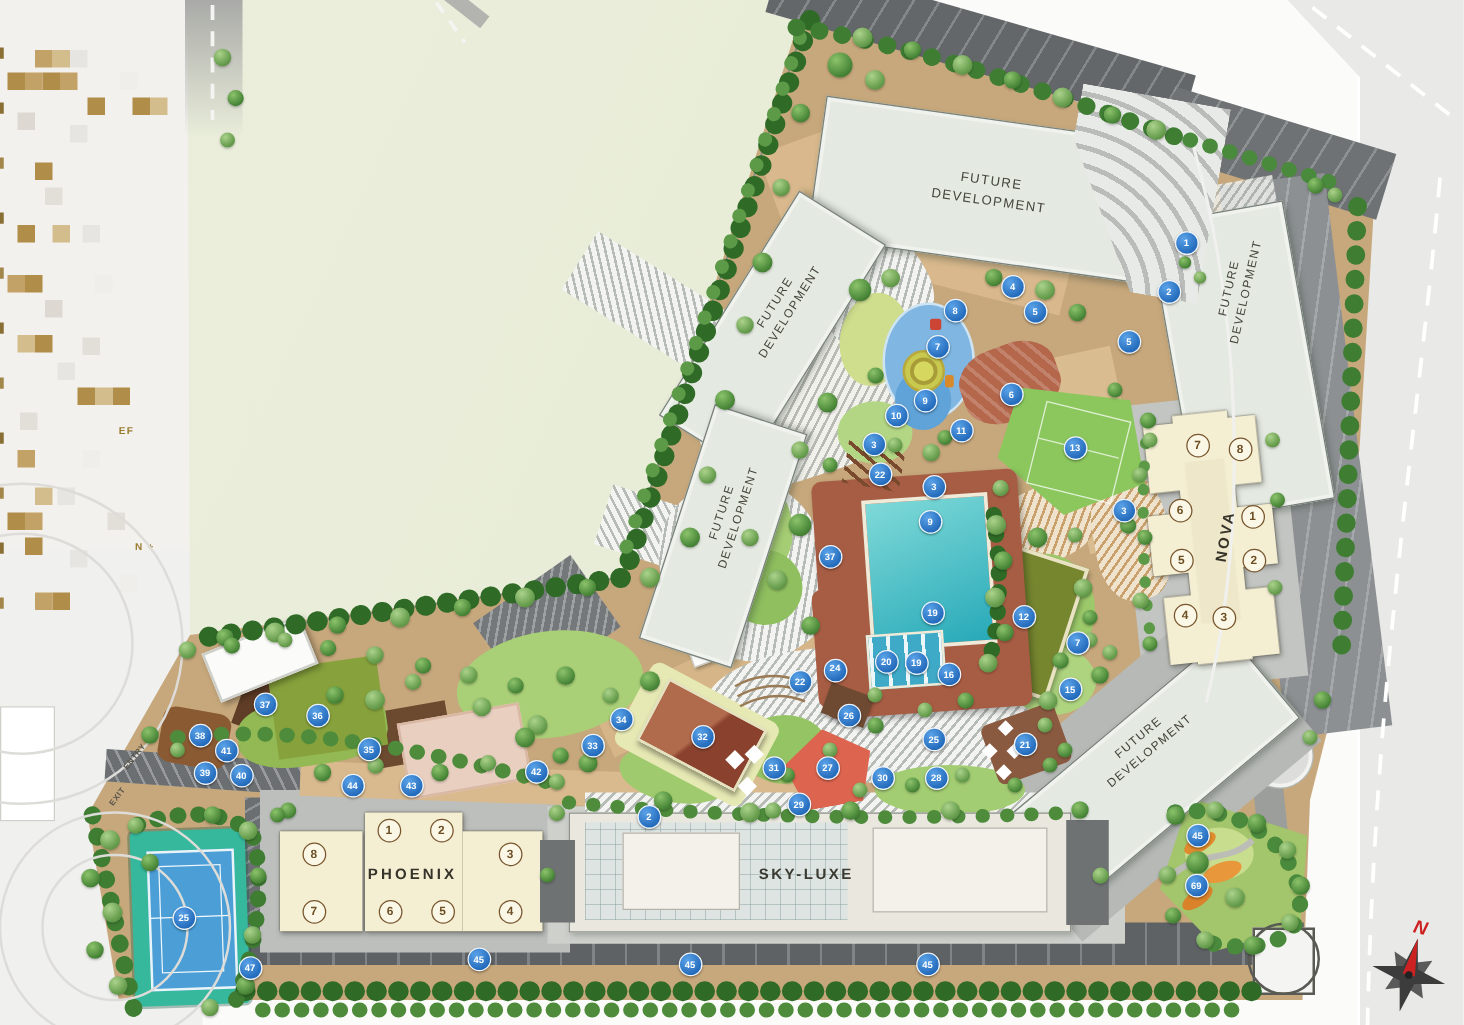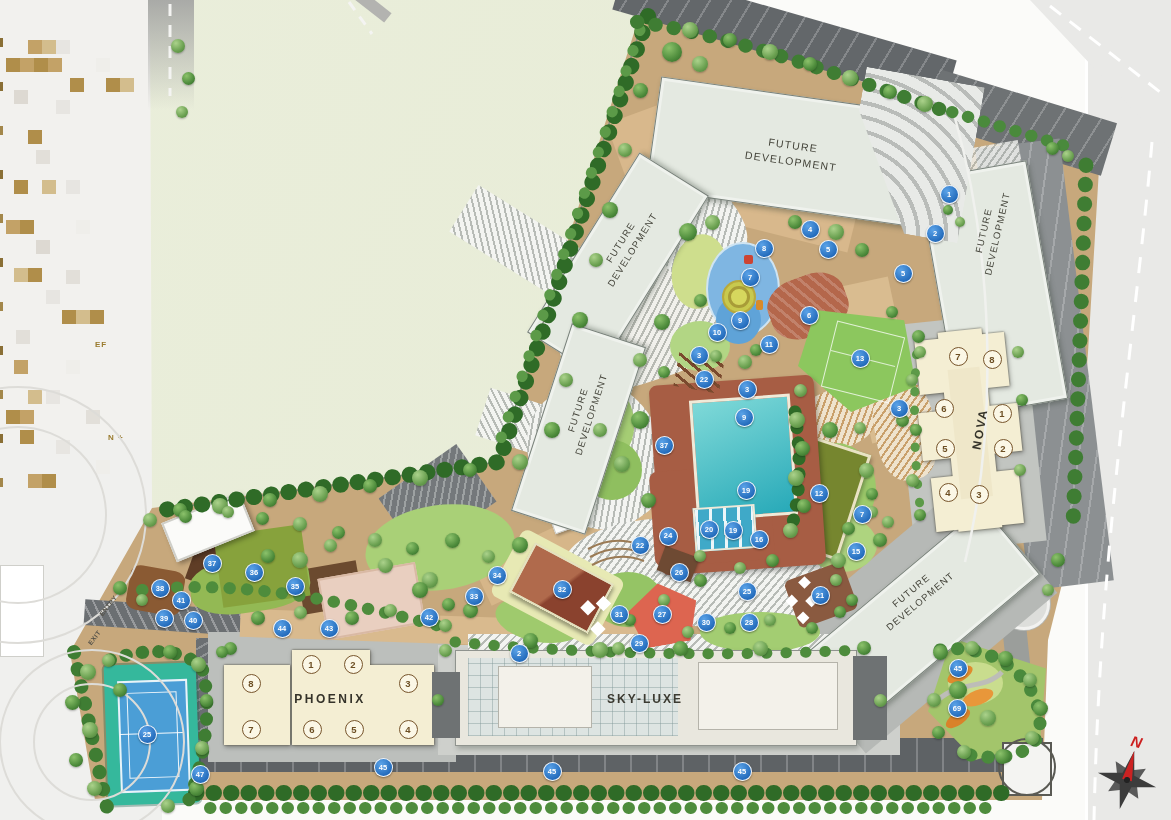--- a/index.html
+++ b/index.html
@@ -446,21 +446,21 @@
       <div class="marker" style="left: 746px; top: 590px;">25</div>
       <div class="marker" style="left: 678px; top: 571px;">26</div>
       <div class="marker" style="left: 661px; top: 613px;">27</div>
       <div class="marker" style="left: 748px; top: 621px;">28</div>
       <div class="marker" style="left: 638px; top: 642px;">29</div>
       <div class="marker" style="left: 705px; top: 621px;">30</div>
       <div class="marker" style="left: 618px; top: 613px;">31</div>
       <div class="marker" style="left: 561px; top: 588px;">32</div>
       <div class="marker" style="left: 473px; top: 595px;">33</div>
       <div class="marker" style="left: 496px; top: 574px;">34</div>
-      <div class="marker" style="left: 294px; top: 585px;">35</div>
+      <div class="marker" style="left: 294px; top: 598px;">35</div>
       <div class="marker" style="left: 253px; top: 571px;">36</div>
       <div class="marker" style="left: 211px; top: 562px;">37</div>
       <div class="marker" style="left: 159px; top: 587px;">38</div>
       <div class="marker" style="left: 163px; top: 617px;">39</div>
       <div class="marker" style="left: 192px; top: 619px;">40</div>
       <div class="marker" style="left: 180px; top: 599px;">41</div>
       <div class="marker" style="left: 428px; top: 616px;">42</div>
       <div class="marker" style="left: 328px; top: 627px;">43</div>
       <div class="marker" style="left: 281px; top: 627px;">44</div>
       <div class="marker" style="left: 957px; top: 667px;">45</div>

